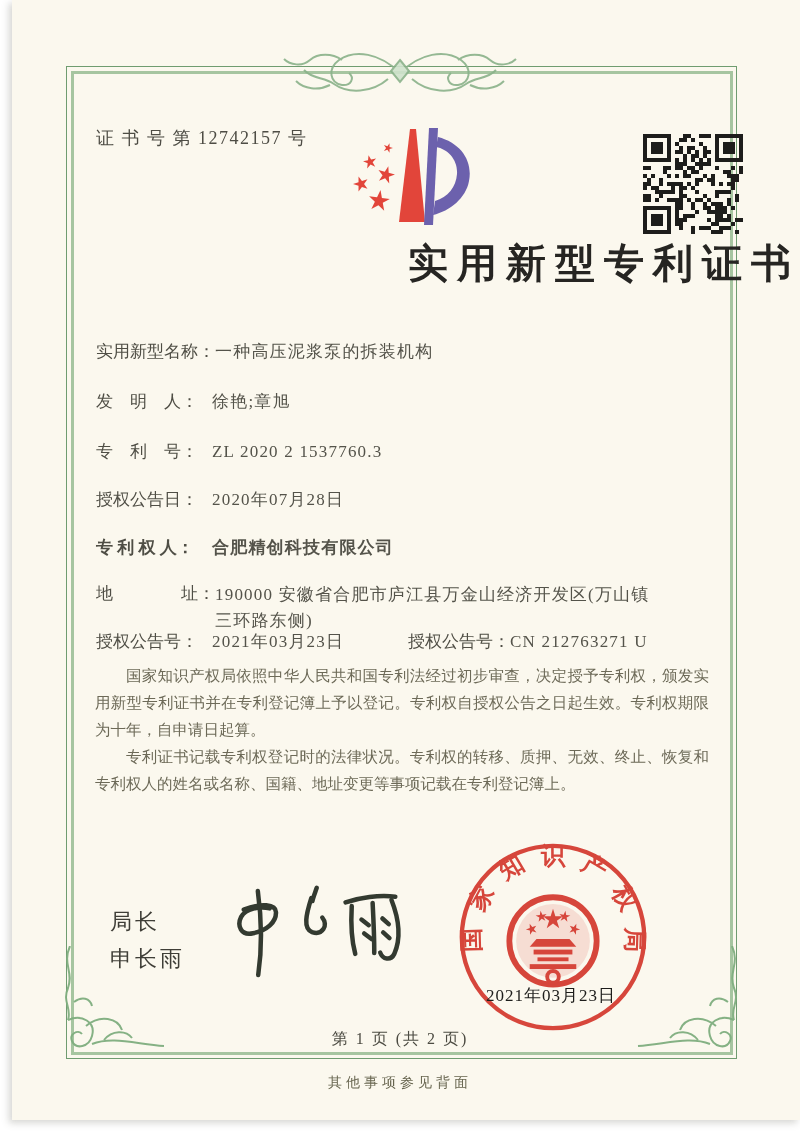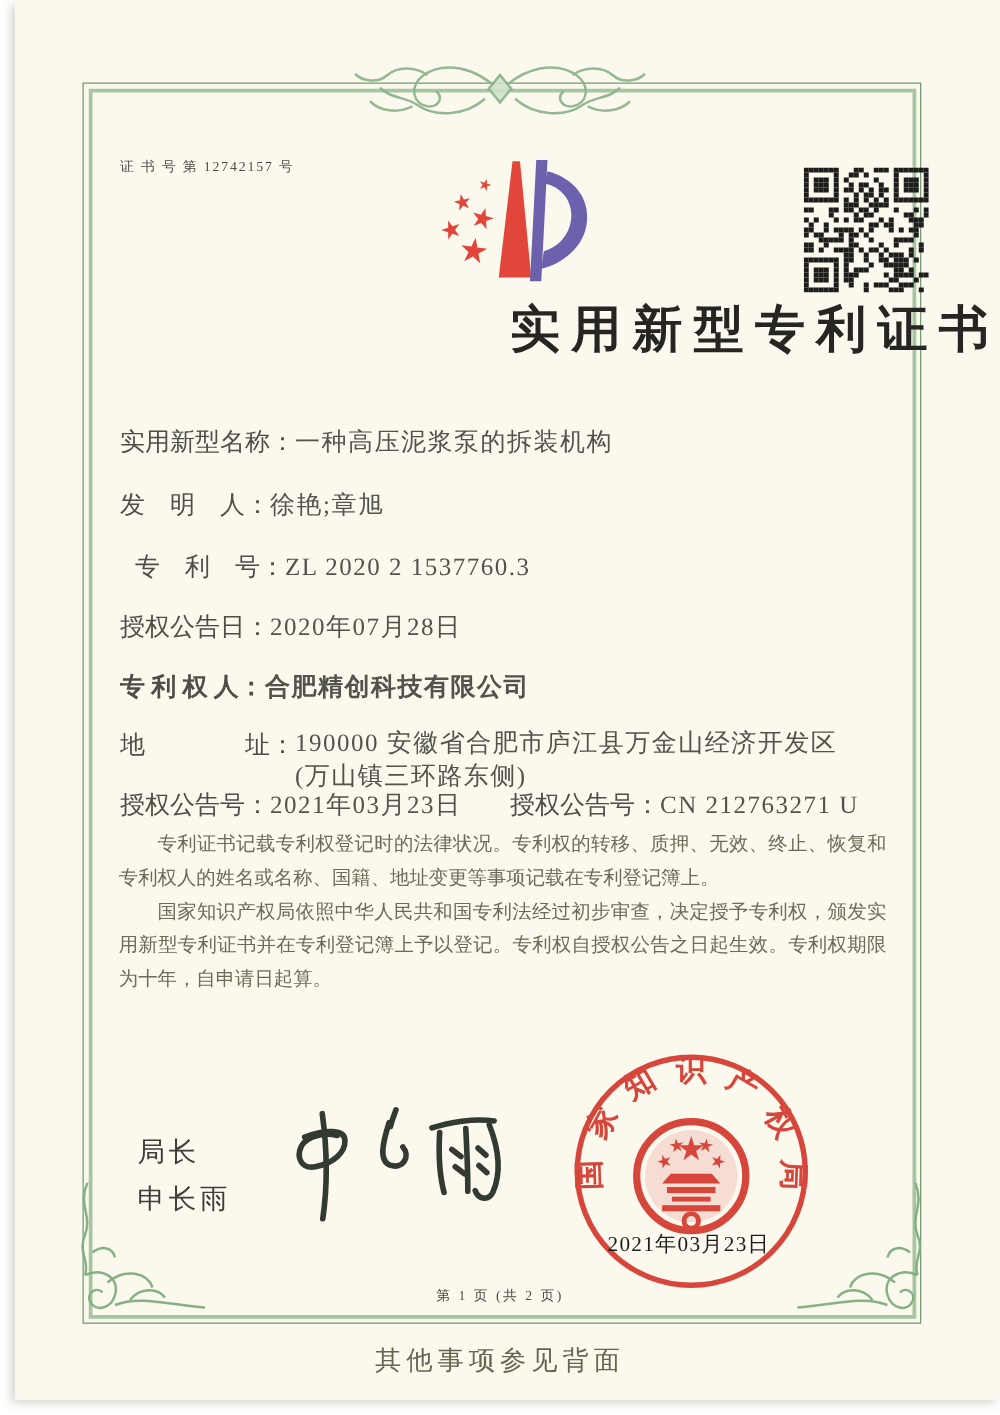--- a/index.html
+++ b/index.html
@@ -8,41 +8,41 @@
   
   .sheet{position:absolute;left:12px;top:0;width:788px;height:1120px;background:#fbf8ee;
          box-shadow:-3px 3px 7px rgba(90,90,80,.25);}
 
   
   .frame-outer{position:absolute;left:66px;top:66px;width:669px;height:991px;border:1px solid #6f9c70;}
   .frame-inner{position:absolute;left:71px;top:71px;width:656px;height:978px;border:3px solid #a6c5a0;}
 
   .abs{position:absolute;}
 
-  .cert-no{left:96px;top:126px;font-size:11px;color:#4e4d45;letter-spacing:1.5px;text-align:right;}
+  .cert-no{left:96px;top:126px;font-size:18px;color:#4e4d45;letter-spacing:1.5px;text-align:right;}
 
   .title{left:0;right:0;top:236px;text-align:right;font-size:40px;font-weight:bold;
          color:#262522;letter-spacing:9px;text-indent:9px;}
 
-  .field-row{left:96px;font-size:20px;color:#4f4e45;white-space:nowrap;}
+  .field-row{left:96px;font-size:17px;color:#4f4e45;white-space:nowrap;}
   .flabel{display:inline-block;min-width:116px;color:#4f4e45;}
   .fvalue{color:#54534a;letter-spacing:1.2px;}
   .addr .fvalue{display:inline-block;vertical-align:top;width:442px;white-space:normal;line-height:26px;}
   .grant-right{position:absolute;left:312px;top:0;font-family:Liberation Serif, serif;}
 
   .paras{left:95px;top:662px;width:614px;font-size:15.5px;line-height:27px;color:#6d6a58;
          text-align:justify;}
   .paras p{margin:0;text-indent:2em;}
 
   .officer{left:110px;top:903px;font-size:22px;color:#3f3e37;letter-spacing:3px;line-height:37px;}
 
   .seal-date{left:486px;top:984px;font-size:17px;color:#1d1d1b;letter-spacing:1px;z-index:5;}
 
-  .page-info{left:0;right:0;top:1029px;text-align:center;font-size:11px;color:#4c4b42;letter-spacing:2px;}
-  .back-note{left:0;right:0;top:1074px;text-align:center;font-size:21px;color:#67654f;letter-spacing:4px;}
+  .page-info{left:0;right:0;top:1029px;text-align:center;font-size:16px;color:#4c4b42;letter-spacing:2px;}
+  .back-note{left:0;right:0;top:1074px;text-align:center;font-size:14px;color:#67654f;letter-spacing:4px;}
 
   .mirror{transform:scaleX(-1);}
   svg{display:block;}
 </style>
 </head>
 <body>
 
 <div class="sheet"></div>
 <div class="frame-outer"></div>
 <div class="frame-inner"></div>
@@ -393,42 +393,42 @@
   </svg>
 
 <div class="abs title">实用新型专利证书</div>
 
 <div class="abs field-row" style="top:340px;">
   <span class="flabel">实用新型名称：</span><span class="fvalue">一种高压泥浆泵的拆装机构</span>
 </div>
 <div class="abs field-row" style="top:390px;">
   <span class="flabel">发　明　人：</span><span class="fvalue">徐艳;章旭</span>
 </div>
-<div class="abs field-row" style="top:440px;margin-left:12px;">
+<div class="abs field-row" style="top:440px;">
   <span class="flabel">专　利　号：</span><span class="fvalue">ZL 2020 2 1537760.3</span>
 </div>
 <div class="abs field-row" style="top:488px;">
   <span class="flabel">授权公告日：</span><span class="fvalue">2020年07月28日</span>
 </div>
 <div class="abs field-row" style="top:536px;font-weight:bold;">
   <span class="flabel">专 利 权 人：</span><span class="fvalue">合肥精创科技有限公司</span>
 </div>
 <div class="abs field-row addr" style="top:582px;">
   <span class="flabel">地　　　　址：</span><span class="fvalue">190000 安徽省合肥市庐江县万金山经济开发区(万山镇三环路东侧)</span>
 </div>
 <div class="abs field-row" style="top:630px;">
   <span class="flabel">授权公告号：</span><span class="fvalue">2021年03月23日</span>
   <span class="grant-right">
     <span class="flabel" style="min-width:0;">授权公告号：</span><span class="fvalue">CN 212763271 U</span>
   </span>
 </div>
 
 <div class="abs paras">
+  <p>国家知识产权局依照中华人民共和国专利法经过初步审查，决定授予专利权，颁发实用新型专利证书并在专利登记簿上予以登记。专利权自授权公告之日起生效。专利权期限为十年，自申请日起算。</p>
   <p>专利证书记载专利权登记时的法律状况。专利权的转移、质押、无效、终止、恢复和专利权人的姓名或名称、国籍、地址变更等事项记载在专利登记簿上。</p>
-  <p>国家知识产权局依照中华人民共和国专利法经过初步审查，决定授予专利权，颁发实用新型专利证书并在专利登记簿上予以登记。专利权自授权公告之日起生效。专利权期限为十年，自申请日起算。</p>
 </div>
 
 <div class="abs officer">
   <div>局长</div>
   <div>申长雨</div>
 </div>
 
 <svg class="abs" style="left:215px;top:876px;" width="200" height="110" viewBox="0 0 200 110">
   <g stroke="#333a30" stroke-width="4.5" stroke-linecap="round" fill="none" transform="rotate(-3 100 55)">
     <path d="M30,30 C48,24 62,26 62,34 C62,44 52,52 38,54 C26,56 22,46 27,37 C32,29 46,27 56,30"></path>

